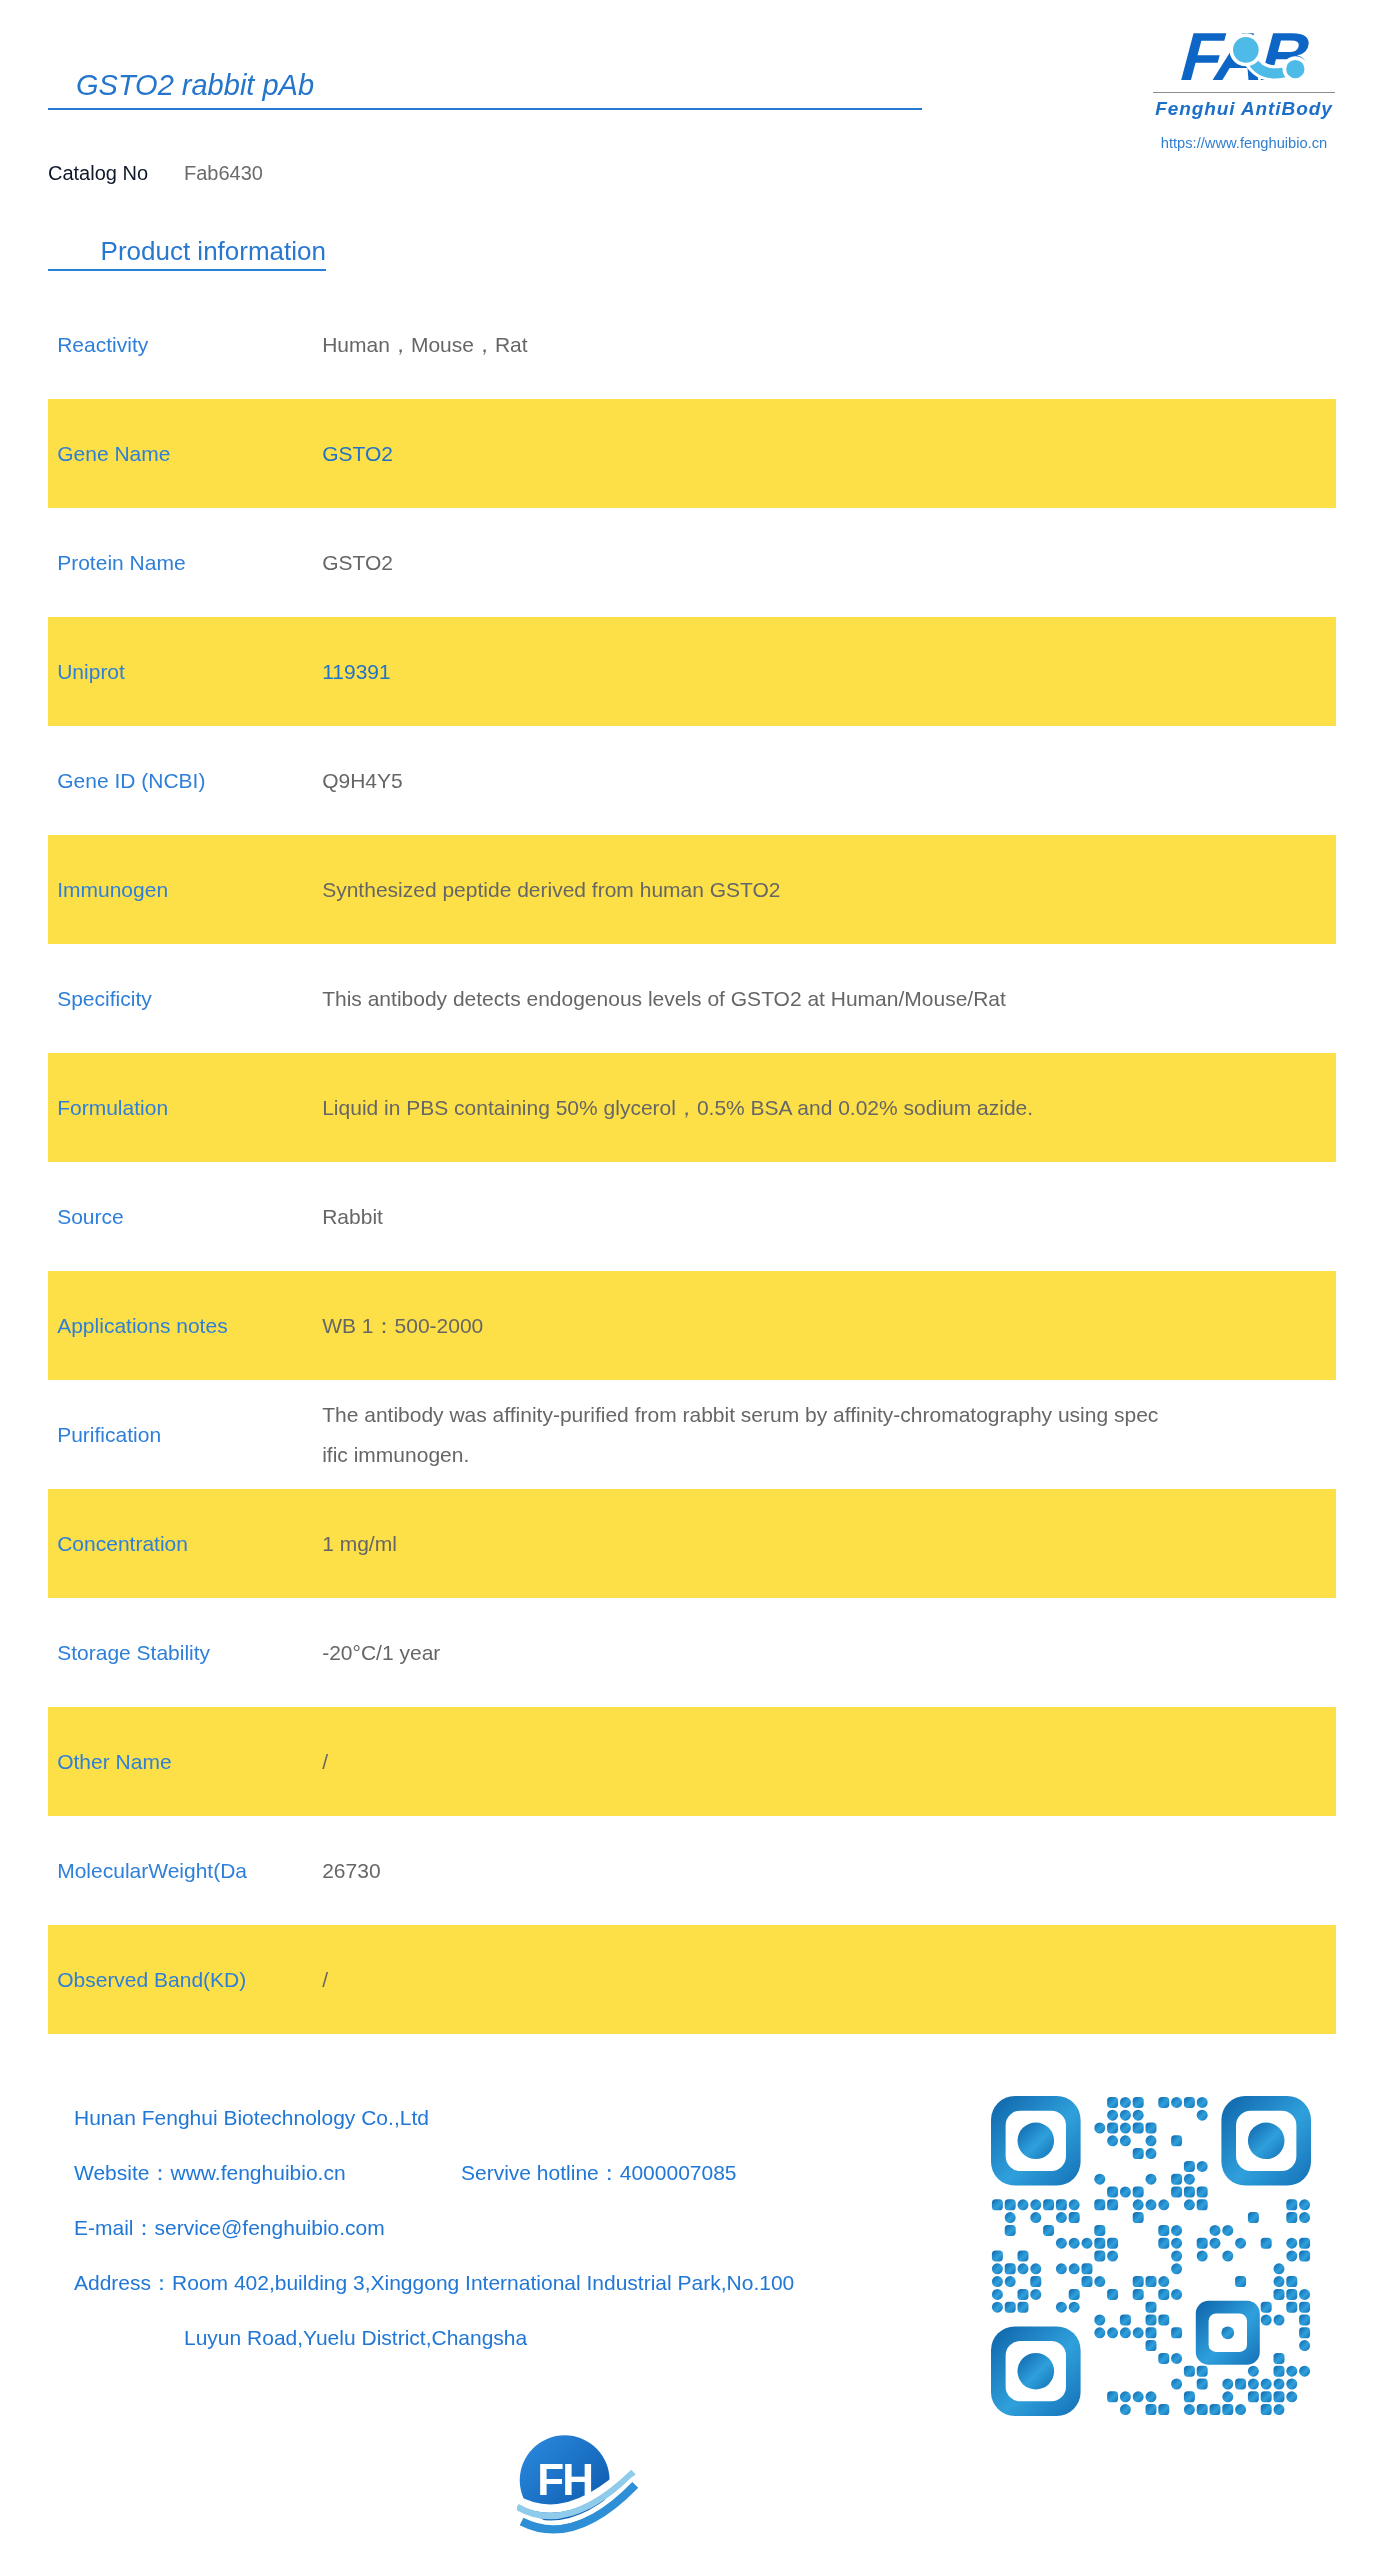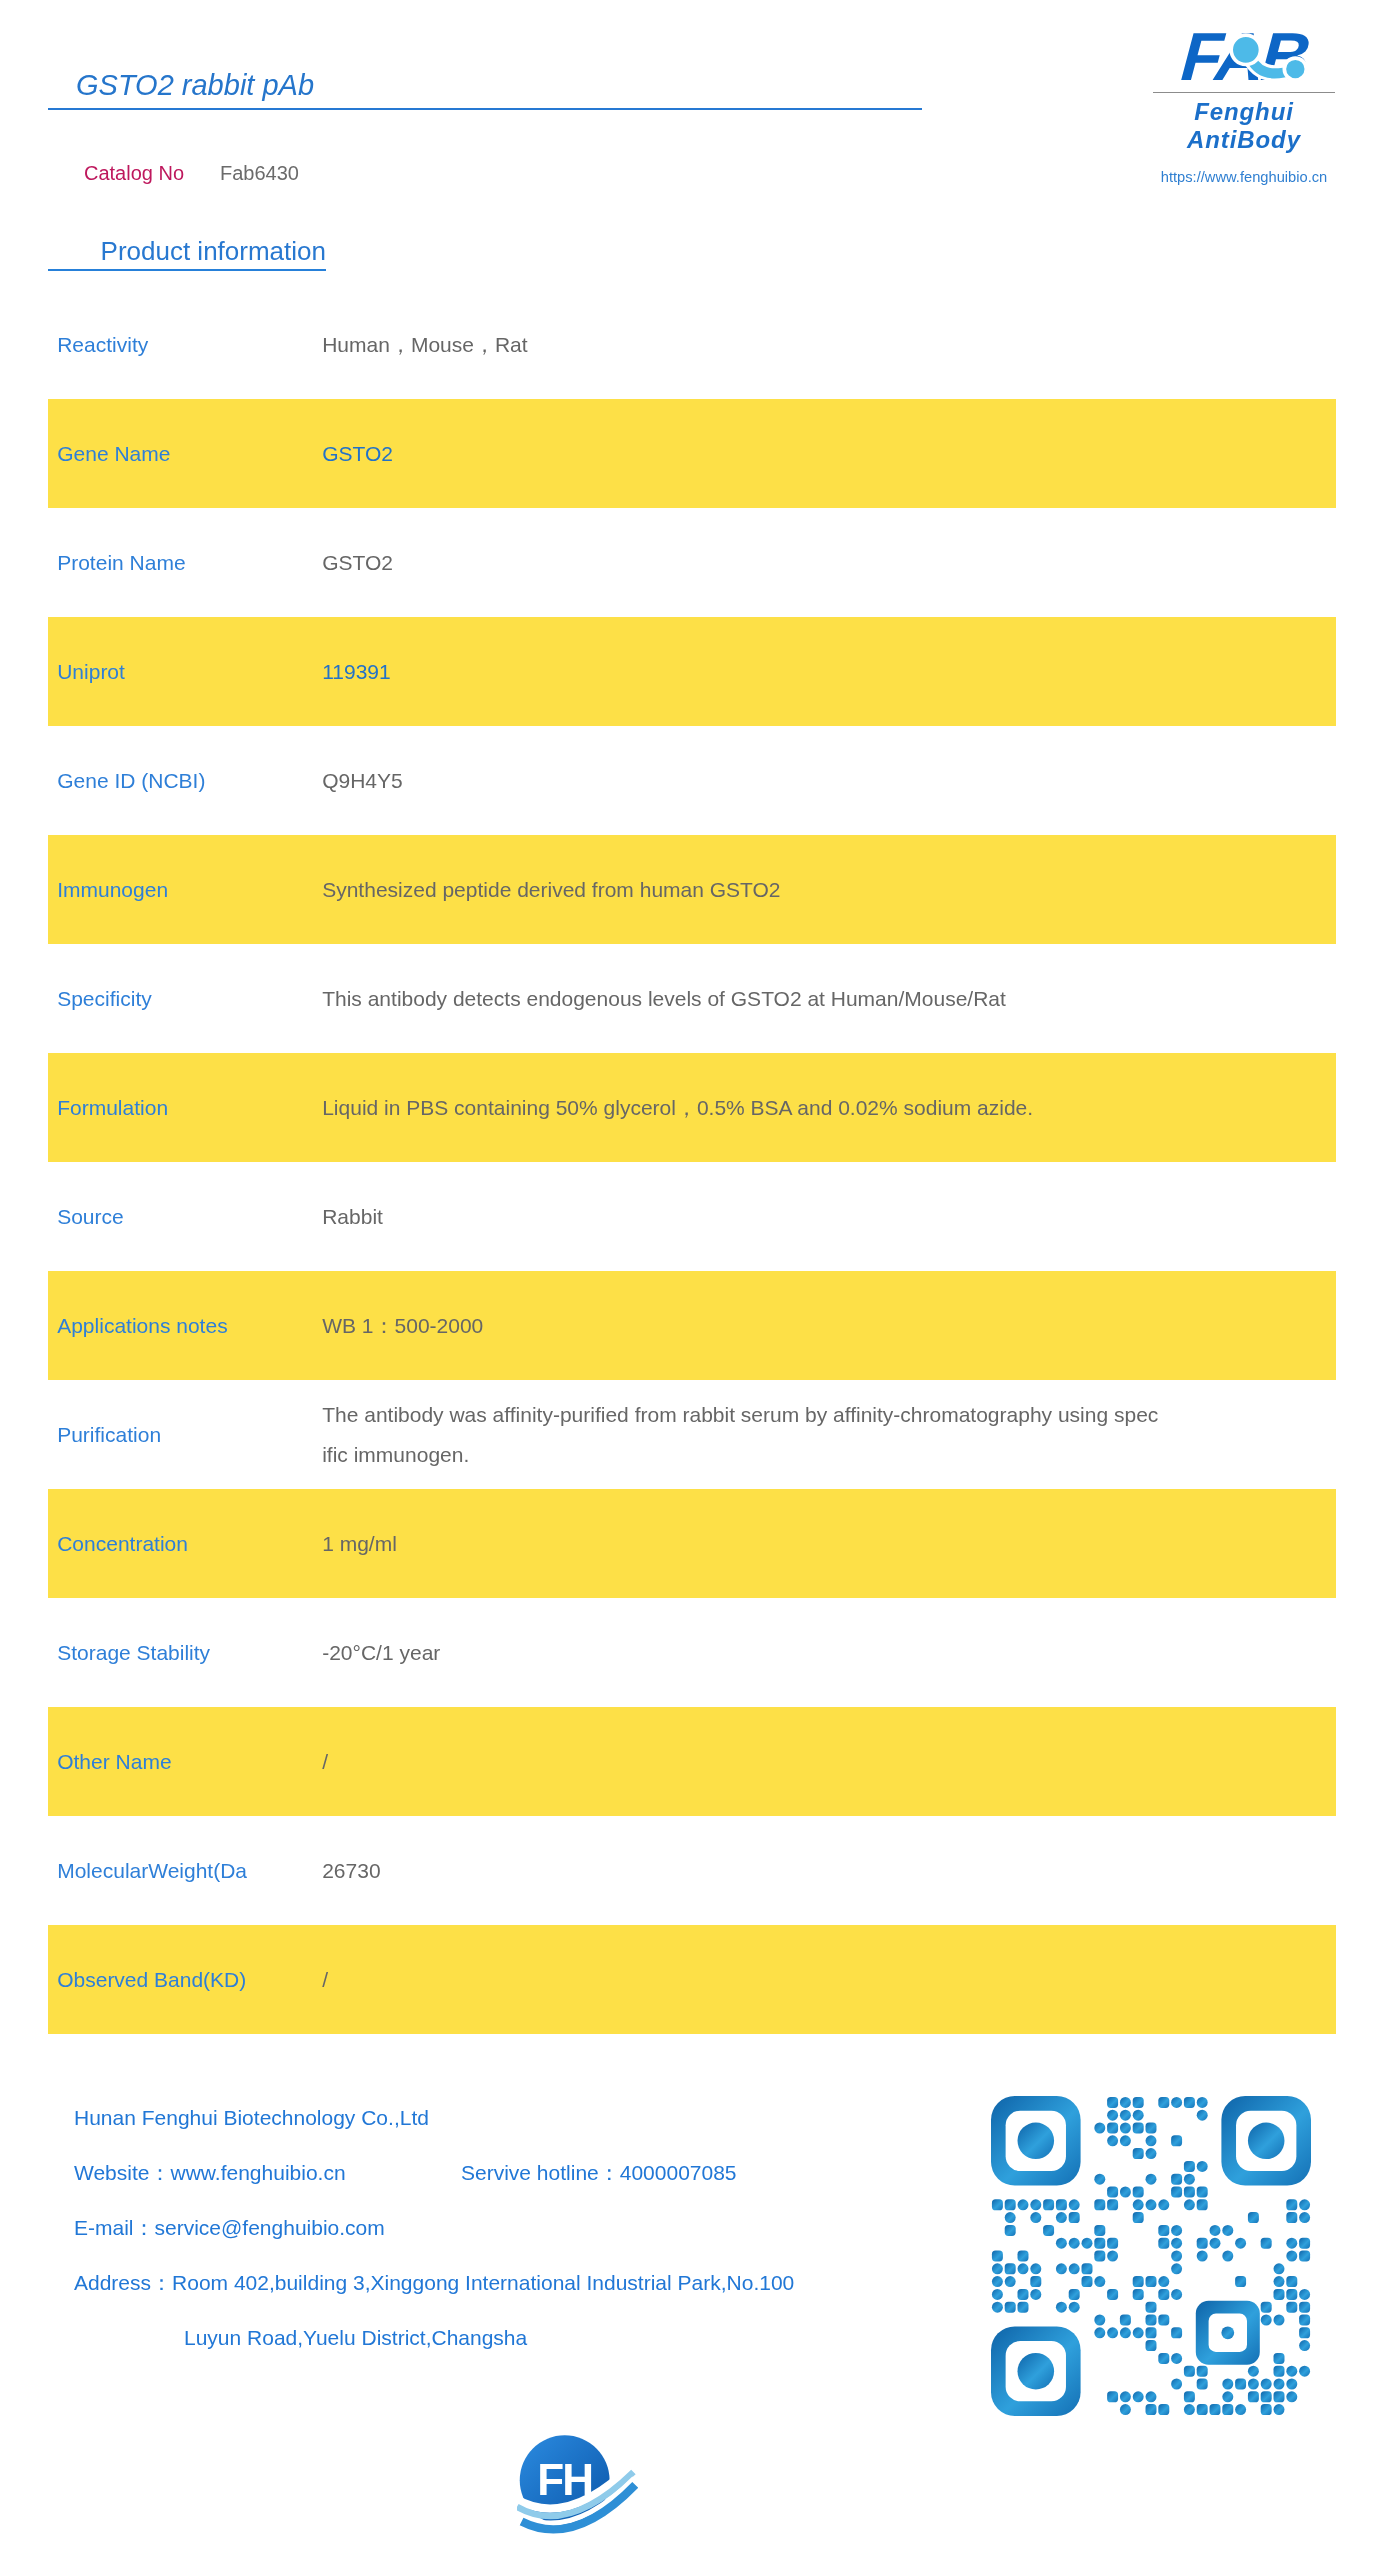--- a/index.html
+++ b/index.html
@@ -9,26 +9,26 @@
 
   
   .title{position:absolute;left:64px;top:57px;margin:12px;font-size:29px;font-weight:400;color:#2575CB;font-style:italic;}
   .title-underline{position:absolute;left:48px;top:108px;width:874px;height:1.8px;background:#2679D3;}
 
   .logo-block{position:absolute;left:1153px;top:26px;width:182px;}
   .fab-wordmark{position:relative;font-size:68px;line-height:61px;font-weight:bold;font-style:italic;
                 letter-spacing:-3.7px;color:#0D66C6;text-align:center;transform:skewX(-4deg);}
   .molecule-svg{position:absolute;left:0;top:0;pointer-events:none;}
   .logo-divider{height:1.8px;background:#8C8C8C;margin-top:4.6px;}
-  .brand-name{margin-top:4.6px;font-size:24px;font-weight:bold;font-style:italic;color:#1B6FC9;
+  .brand-name{margin-top:4.6px;font-size:19px;font-weight:bold;font-style:italic;color:#1B6FC9;
               text-align:center;letter-spacing:0.9px;}
   .brand-url{margin-top:14.7px;font-size:14.7px;color:#2F7FD1;text-align:center;}
 
   .catalog{position:absolute;left:48px;top:162px;font-size:20px;}
-  .catalog-label{display:inline-block;width:136px;color:#be185d;margin-left:36px;}
+  .catalog-label{display:inline-block;width:136px;color:#0f172a;}
   .catalog-value{color:#6B6B6B;}
 
   .section-heading{position:absolute;left:48px;top:236px;margin:0;font-size:26px;font-weight:400;
                    color:#2878D0;min-width:278px;padding-bottom:2px;border-bottom:2.8px solid #2680D9;text-align:right;}
 
   
   .table{position:absolute;left:48px;top:290px;width:1288px;}
   .row{height:109px;display:flex;align-items:center;}
   .row.highlight{background:#fde047;}
   .row-label{flex:0 0 265px;padding-left:9.2px;font-size:21px;color:#2E7FD8;}

